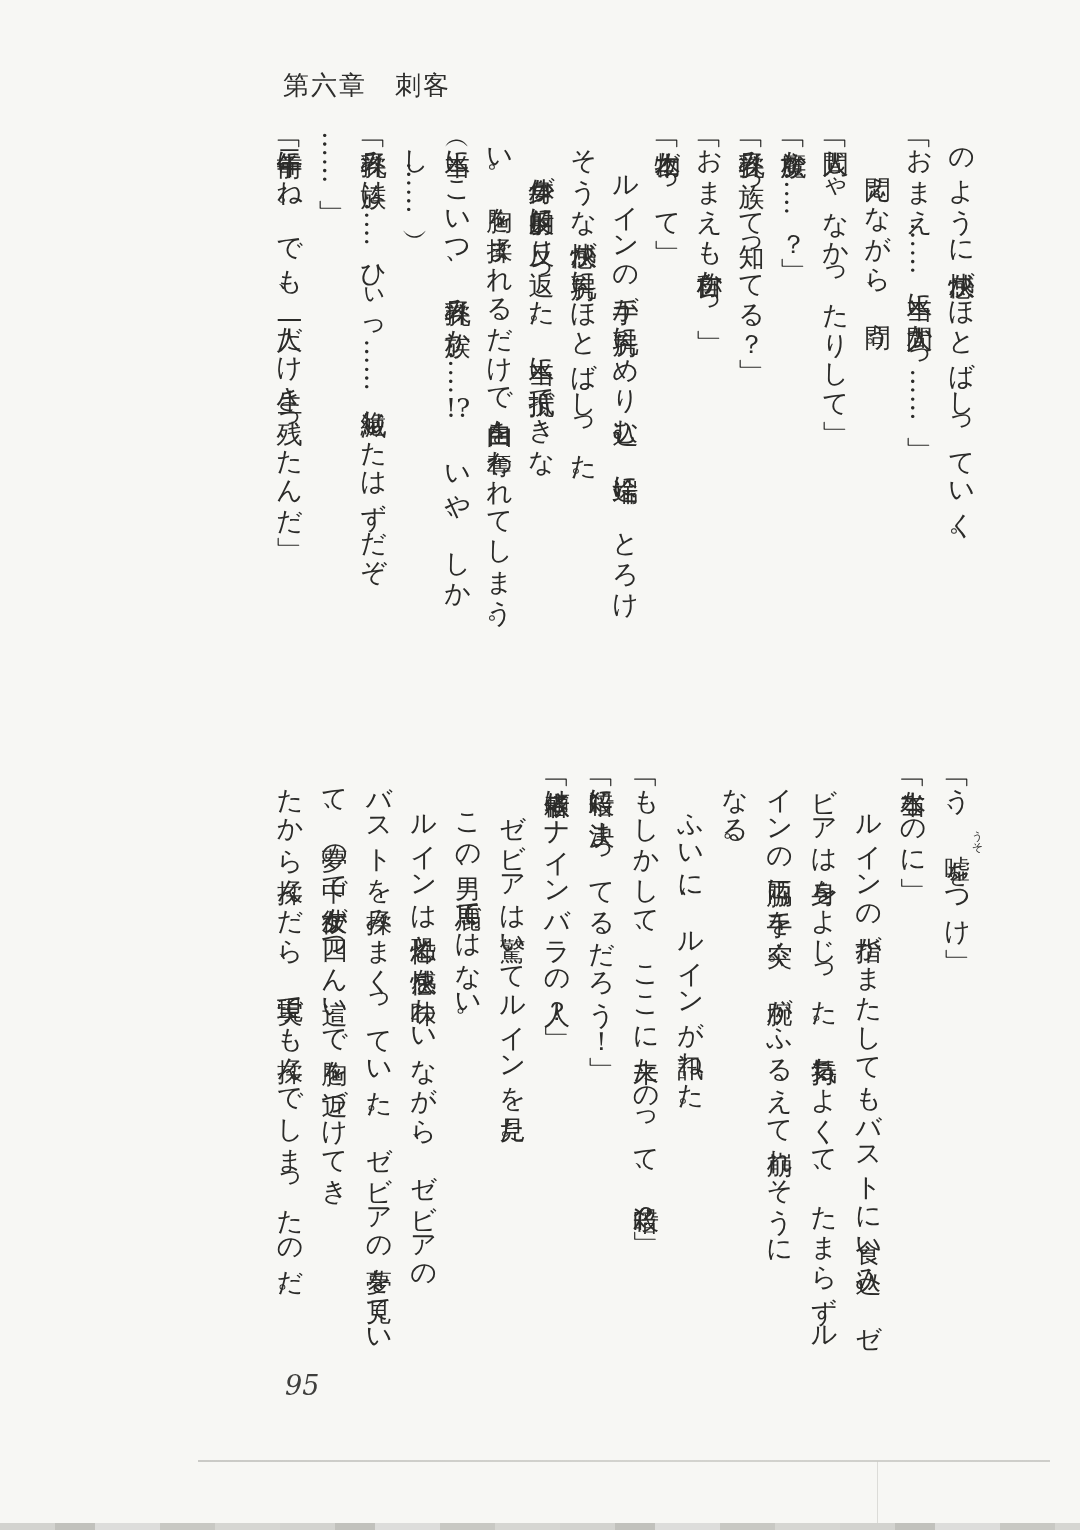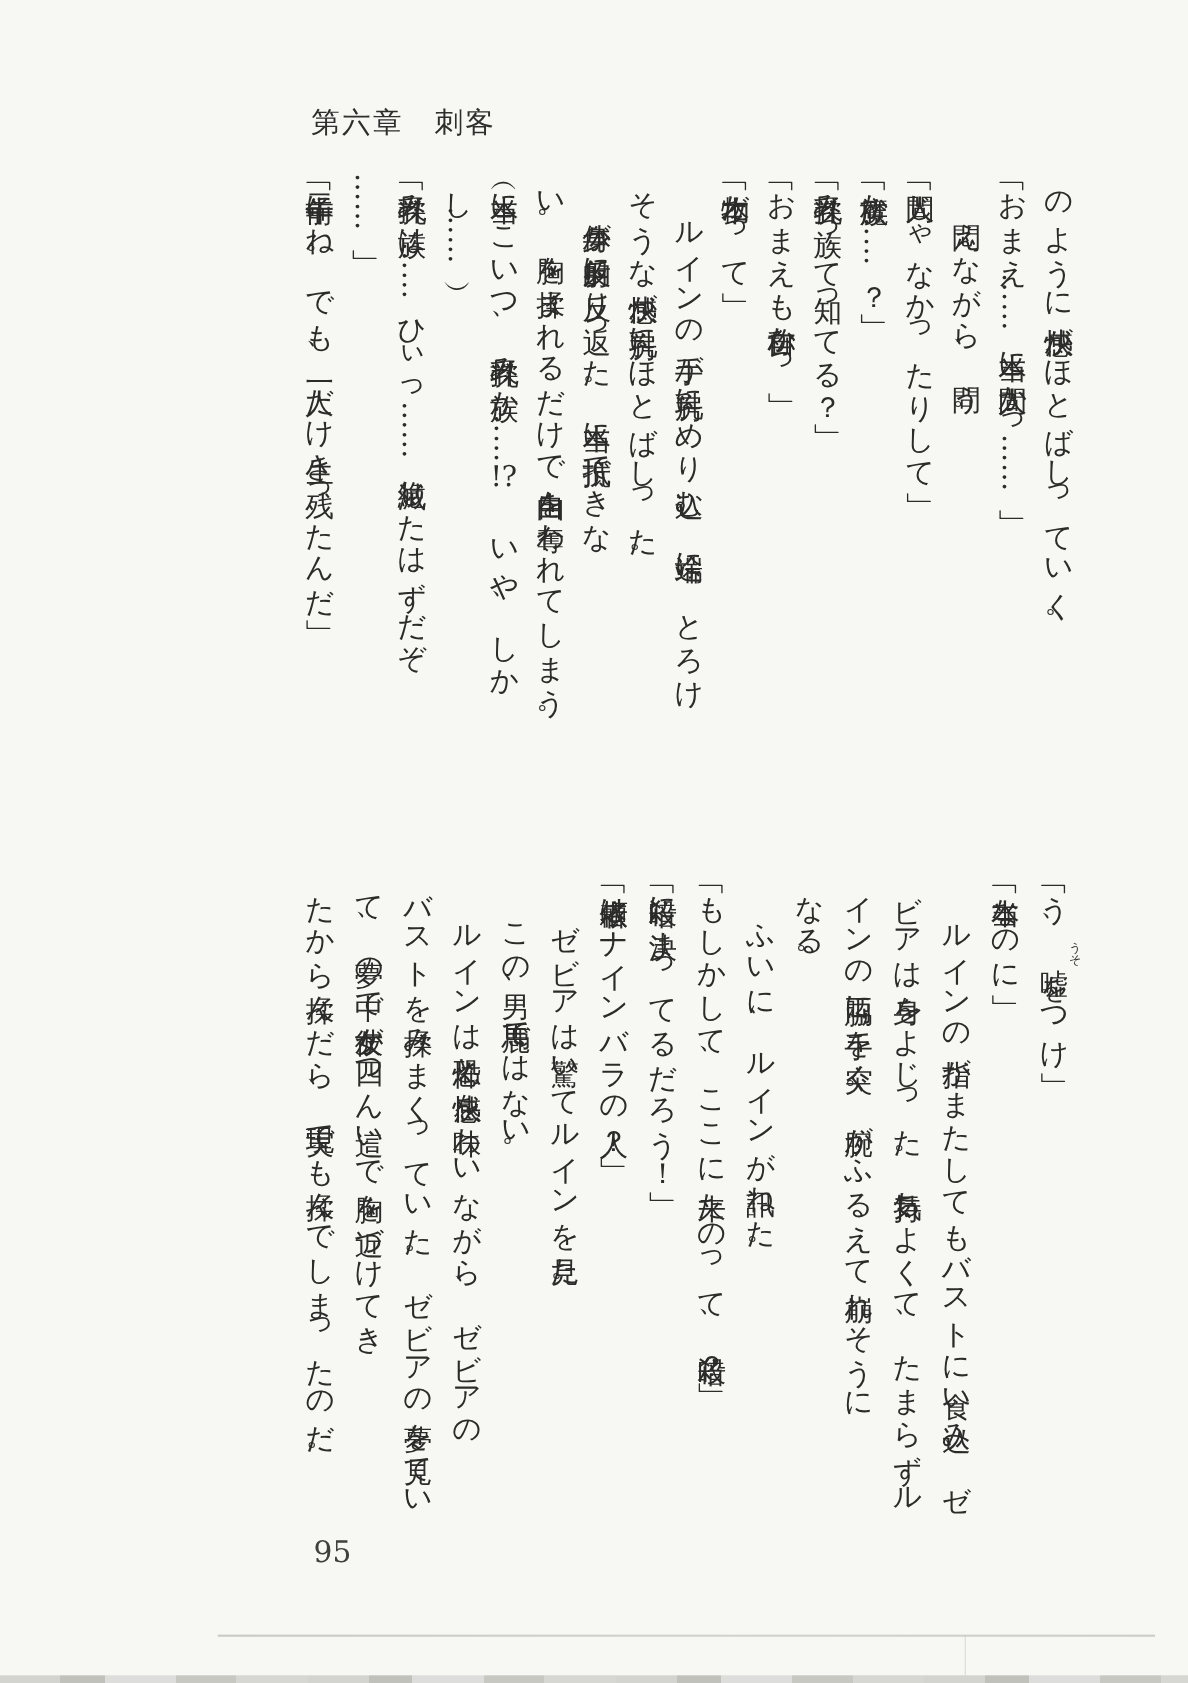--- a/index.html
+++ b/index.html
@@ -10,21 +10,20 @@
     width: 1080px;
     height: 1530px;
     position: relative;
     background: #f7f7f4;
     overflow: hidden;
     font-family: "DejaVu Serif", "Liberation Serif", serif;
   }
   .page {
     position: absolute;
     inset: 0;
-    margin-top: 26px;
   }
   .chapter-header {
     position: absolute;
     left: 283px;
     top: 68px;
     font-size: 26px;
     letter-spacing: 2px;
     color: #2e2e2c;
     white-space: pre;
   }
@@ -55,20 +54,21 @@
   }
   .tcy {
     text-combine-upright: all;
     -webkit-text-combine: horizontal;
   }
   .page-number {
     position: absolute;
     left: 285px;
     top: 1370px;
     font-size: 27px;
+    font-style: italic;
     color: #3f3f3d;
   }
   .scan-line-h {
     position: absolute;
     left: 198px;
     top: 1460px;
     width: 852px;
     height: 2px;
     background: linear-gradient(90deg, #c2c2be, #cdcdc8 55%, #c6c6c2);
     opacity: 0.85;

